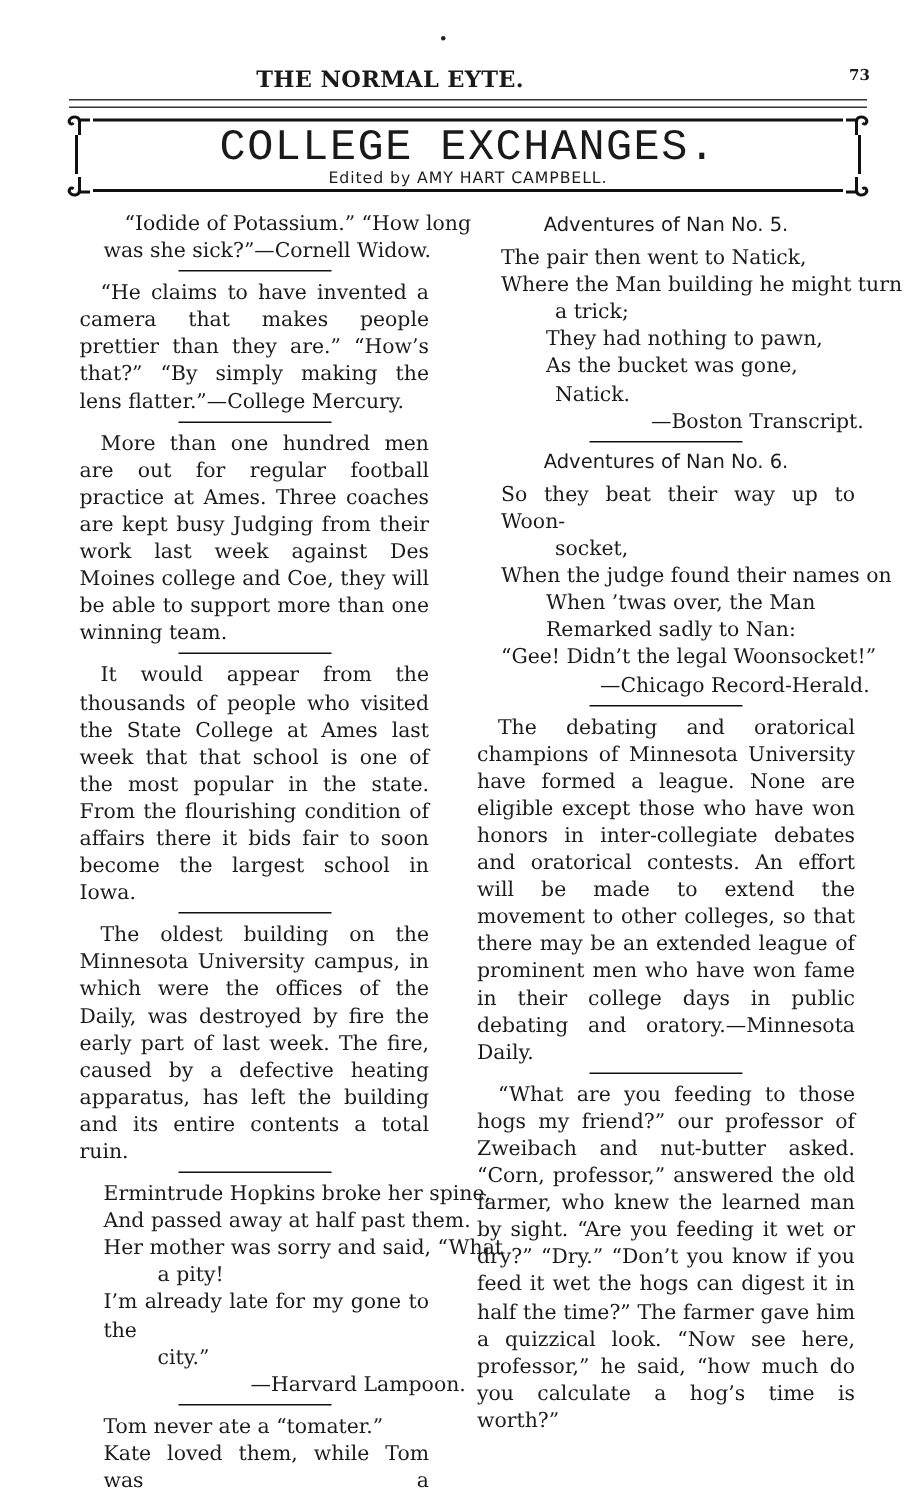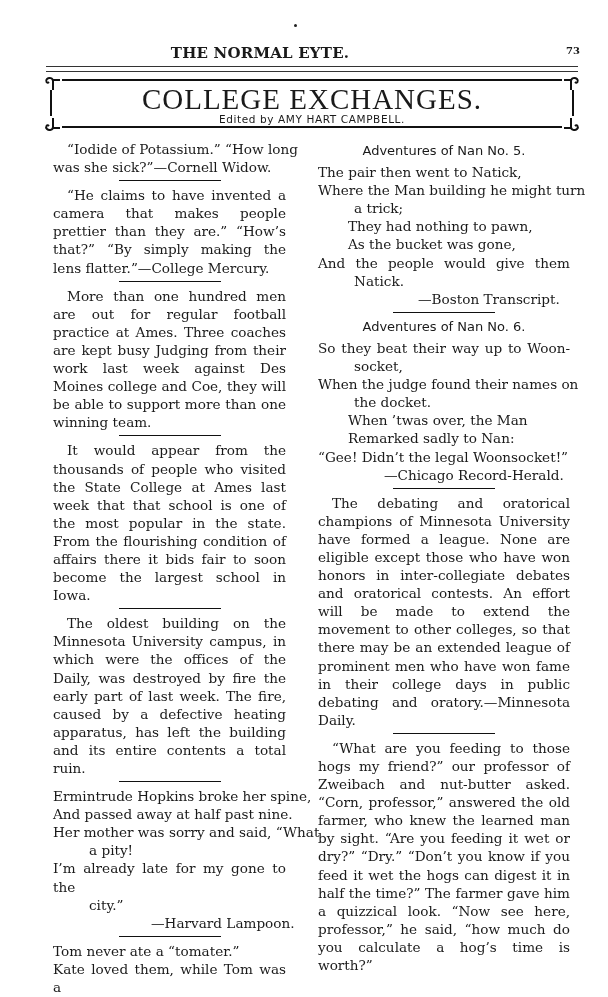--- a/index.html
+++ b/index.html
@@ -17,31 +17,31 @@
   .banner { position: absolute; left: 44px; top: 76px; width: 536px; height: 56px; }
   .banner .hline-top { position: absolute; left: 18px; right: 18px; top: 3px; height: 2px; background: #111; }
   .banner .hline-bot { position: absolute; left: 18px; right: 18px; bottom: 4px; height: 2px; background: #111; }
   .banner .vline-l { position: absolute; left: 6px; top: 14px; bottom: 16px; width: 2px; background: #111; }
   .banner .vline-r { position: absolute; right: 6px; top: 14px; bottom: 16px; width: 2px; background: #111; }
   .scroll { position: absolute; width: 16px; height: 16px; }
   .scroll svg { width: 16px; height: 16px; display: block; }
   .scroll.tl { left: 0; top: 0; } .scroll.bl { left: 0; bottom: 0; }
   .scroll.tr { right: 0; top: 0; } .scroll.br { right: 0; bottom: 0; }
   .banner-title { position: absolute; left: 0; right: 0; top: 7px; text-align: center;
-                  font-family: Liberation Serif, serif; font-size: 29px; letter-spacing: 1px; font-weight: normal; line-height: 32px; }
+                  font-family: Liberation Mono, monospace; font-size: 29px; letter-spacing: 1px; font-weight: normal; line-height: 32px; }
   .banner-sub { position: absolute; left: 0; right: 0; top: 37px; text-align: center;
                 font-family: "DejaVu Sans", sans-serif; font-size: 10.5px; letter-spacing: 0.6px; }
 
   .col { position: absolute; top: 140px; font-size: 13.6px; line-height: 18.1px; }
   .col.left { left: 53px; width: 233px; }
   .col.right { left: 318px; width: 252px; }
   .para { text-align: justify; text-indent: 14px; margin: 0; hyphens: manual; }
   .rule { width: 102px; height: 0; border-top: 1.5px solid #111; margin: 4px auto 5px auto; }
   .verse { margin: 0; }
-  .vl { display: block; white-space: nowrap; }
+  .vl { display: block; white-space: nowrap; margin-left: 16px; }
   .vl.i1 { padding-left: 36px; }
   .vl.i2 { padding-left: 30px; }
   .vl.just { text-align: justify; text-align-last: justify; white-space: normal; }
   .vl.attr-in { padding-left: 106px; text-align: right; }
   .heading-small { text-align: center; font-family: "DejaVu Sans", sans-serif; font-size: 13px; margin: 2px 0 3px 0; }
 </style>
 </head>
 <body>
 
 <div class="page">
@@ -100,21 +100,21 @@
     <div class="rule"></div>
 
     <p class="para">It would appear from the thousands of people who visited the State College at Ames last week that that school is one of the most popular in the state.  From the flourishing condition of affairs there it bids fair to soon become the largest school in Iowa.</p>
     <div class="rule"></div>
 
     <p class="para">The oldest building on the Minnesota University campus, in which were the offices of the Daily, was destroyed by fire the early part of last week.  The fire, caused by a defective heating apparatus, has left the building and its entire contents a total ruin.</p>
     <div class="rule"></div>
 
     <div class="verse">
       <span class="vl">Ermintrude Hopkins broke her spine,</span>
-      <span class="vl">And passed away at half past nine.</span>
+      <span class="vl">And passed away at half past them.</span>
       <span class="vl">Her mother was sorry and said, “What</span>
       <span class="vl i1">a pity!</span>
       <span class="vl just">I’m already late for my gone to the</span>
       <span class="vl i1">city.”</span>
       <span class="vl attr-in" style="padding-left:98px">—Harvard Lampoon.</span>
     </div>
     <div class="rule"></div>
 
     <div class="verse">
       <span class="vl">Tom never ate a “tomater.”</span>
@@ -125,32 +125,30 @@
   </div>
 
   <div class="col right">
     <div class="heading-small">Adventures of Nan No. 5.</div>
     <div class="verse">
       <span class="vl">The pair then went to Natick,</span>
       <span class="vl">Where the Man building he might turn</span>
       <span class="vl i1">a trick;</span>
       <span class="vl i2">They had nothing to pawn,</span>
       <span class="vl i2">As the bucket was gone,</span>
-      <span class="vl just">And the people would give them</span>
       <span class="vl i1">Natick.</span>
       <span class="vl" style="padding-left:100px">—Boston Transcript.</span>
     </div>
     <div class="rule"></div>
 
     <div class="heading-small">Adventures of Nan No. 6.</div>
     <div class="verse">
       <span class="vl just">So they beat their way up to Woon-</span>
       <span class="vl i1">socket,</span>
       <span class="vl">When the judge found their names on</span>
-      <span class="vl i1">the docket.</span>
       <span class="vl i2">When ’twas over, the Man</span>
       <span class="vl i2">Remarked sadly to Nan:</span>
       <span class="vl">“Gee!  Didn’t the legal Woonsocket!”</span>
       <span class="vl" style="padding-left:66px">—Chicago Record-Herald.</span>
     </div>
     <div class="rule"></div>
 
     <p class="para">The debating and oratorical champions of Minnesota University have formed a league.  None are eligible except those who have won honors in inter-collegiate debates and oratorical contests.  An effort will be made to extend the movement to other colleges, so that there may be an extended league of prominent men who have won fame in their college days in public debating and oratory.—Minnesota Daily.</p>
     <div class="rule"></div>
 

